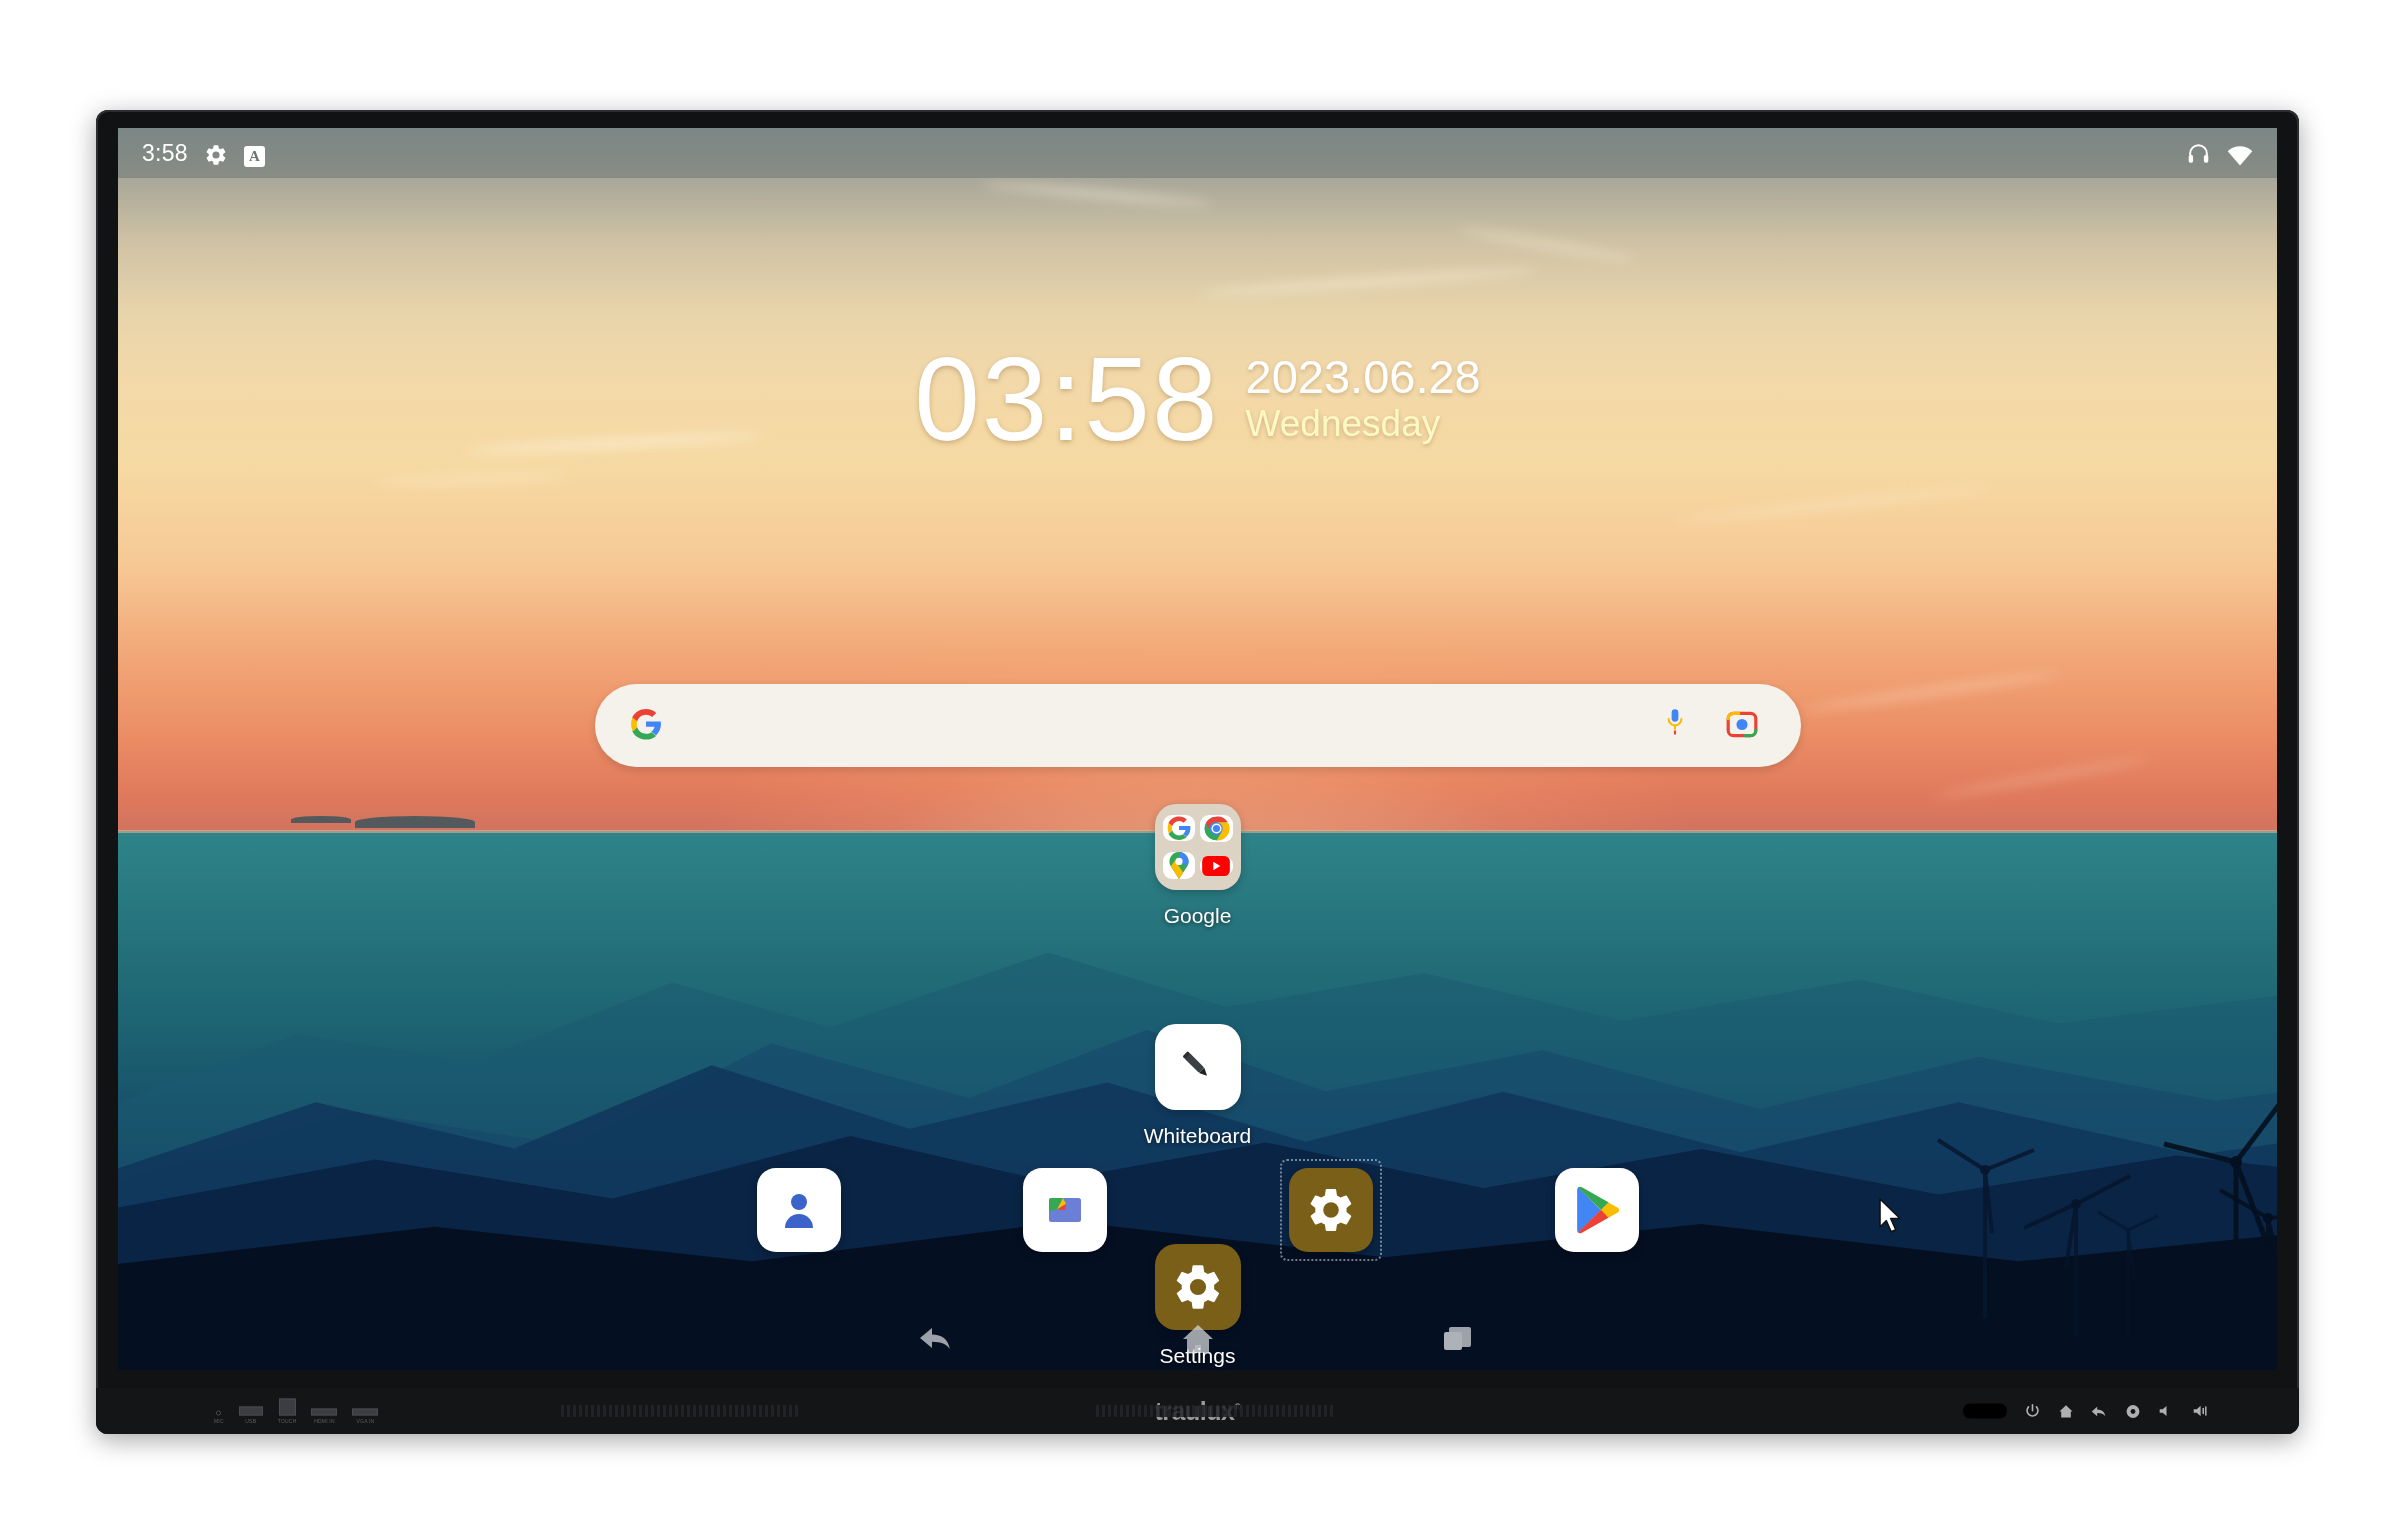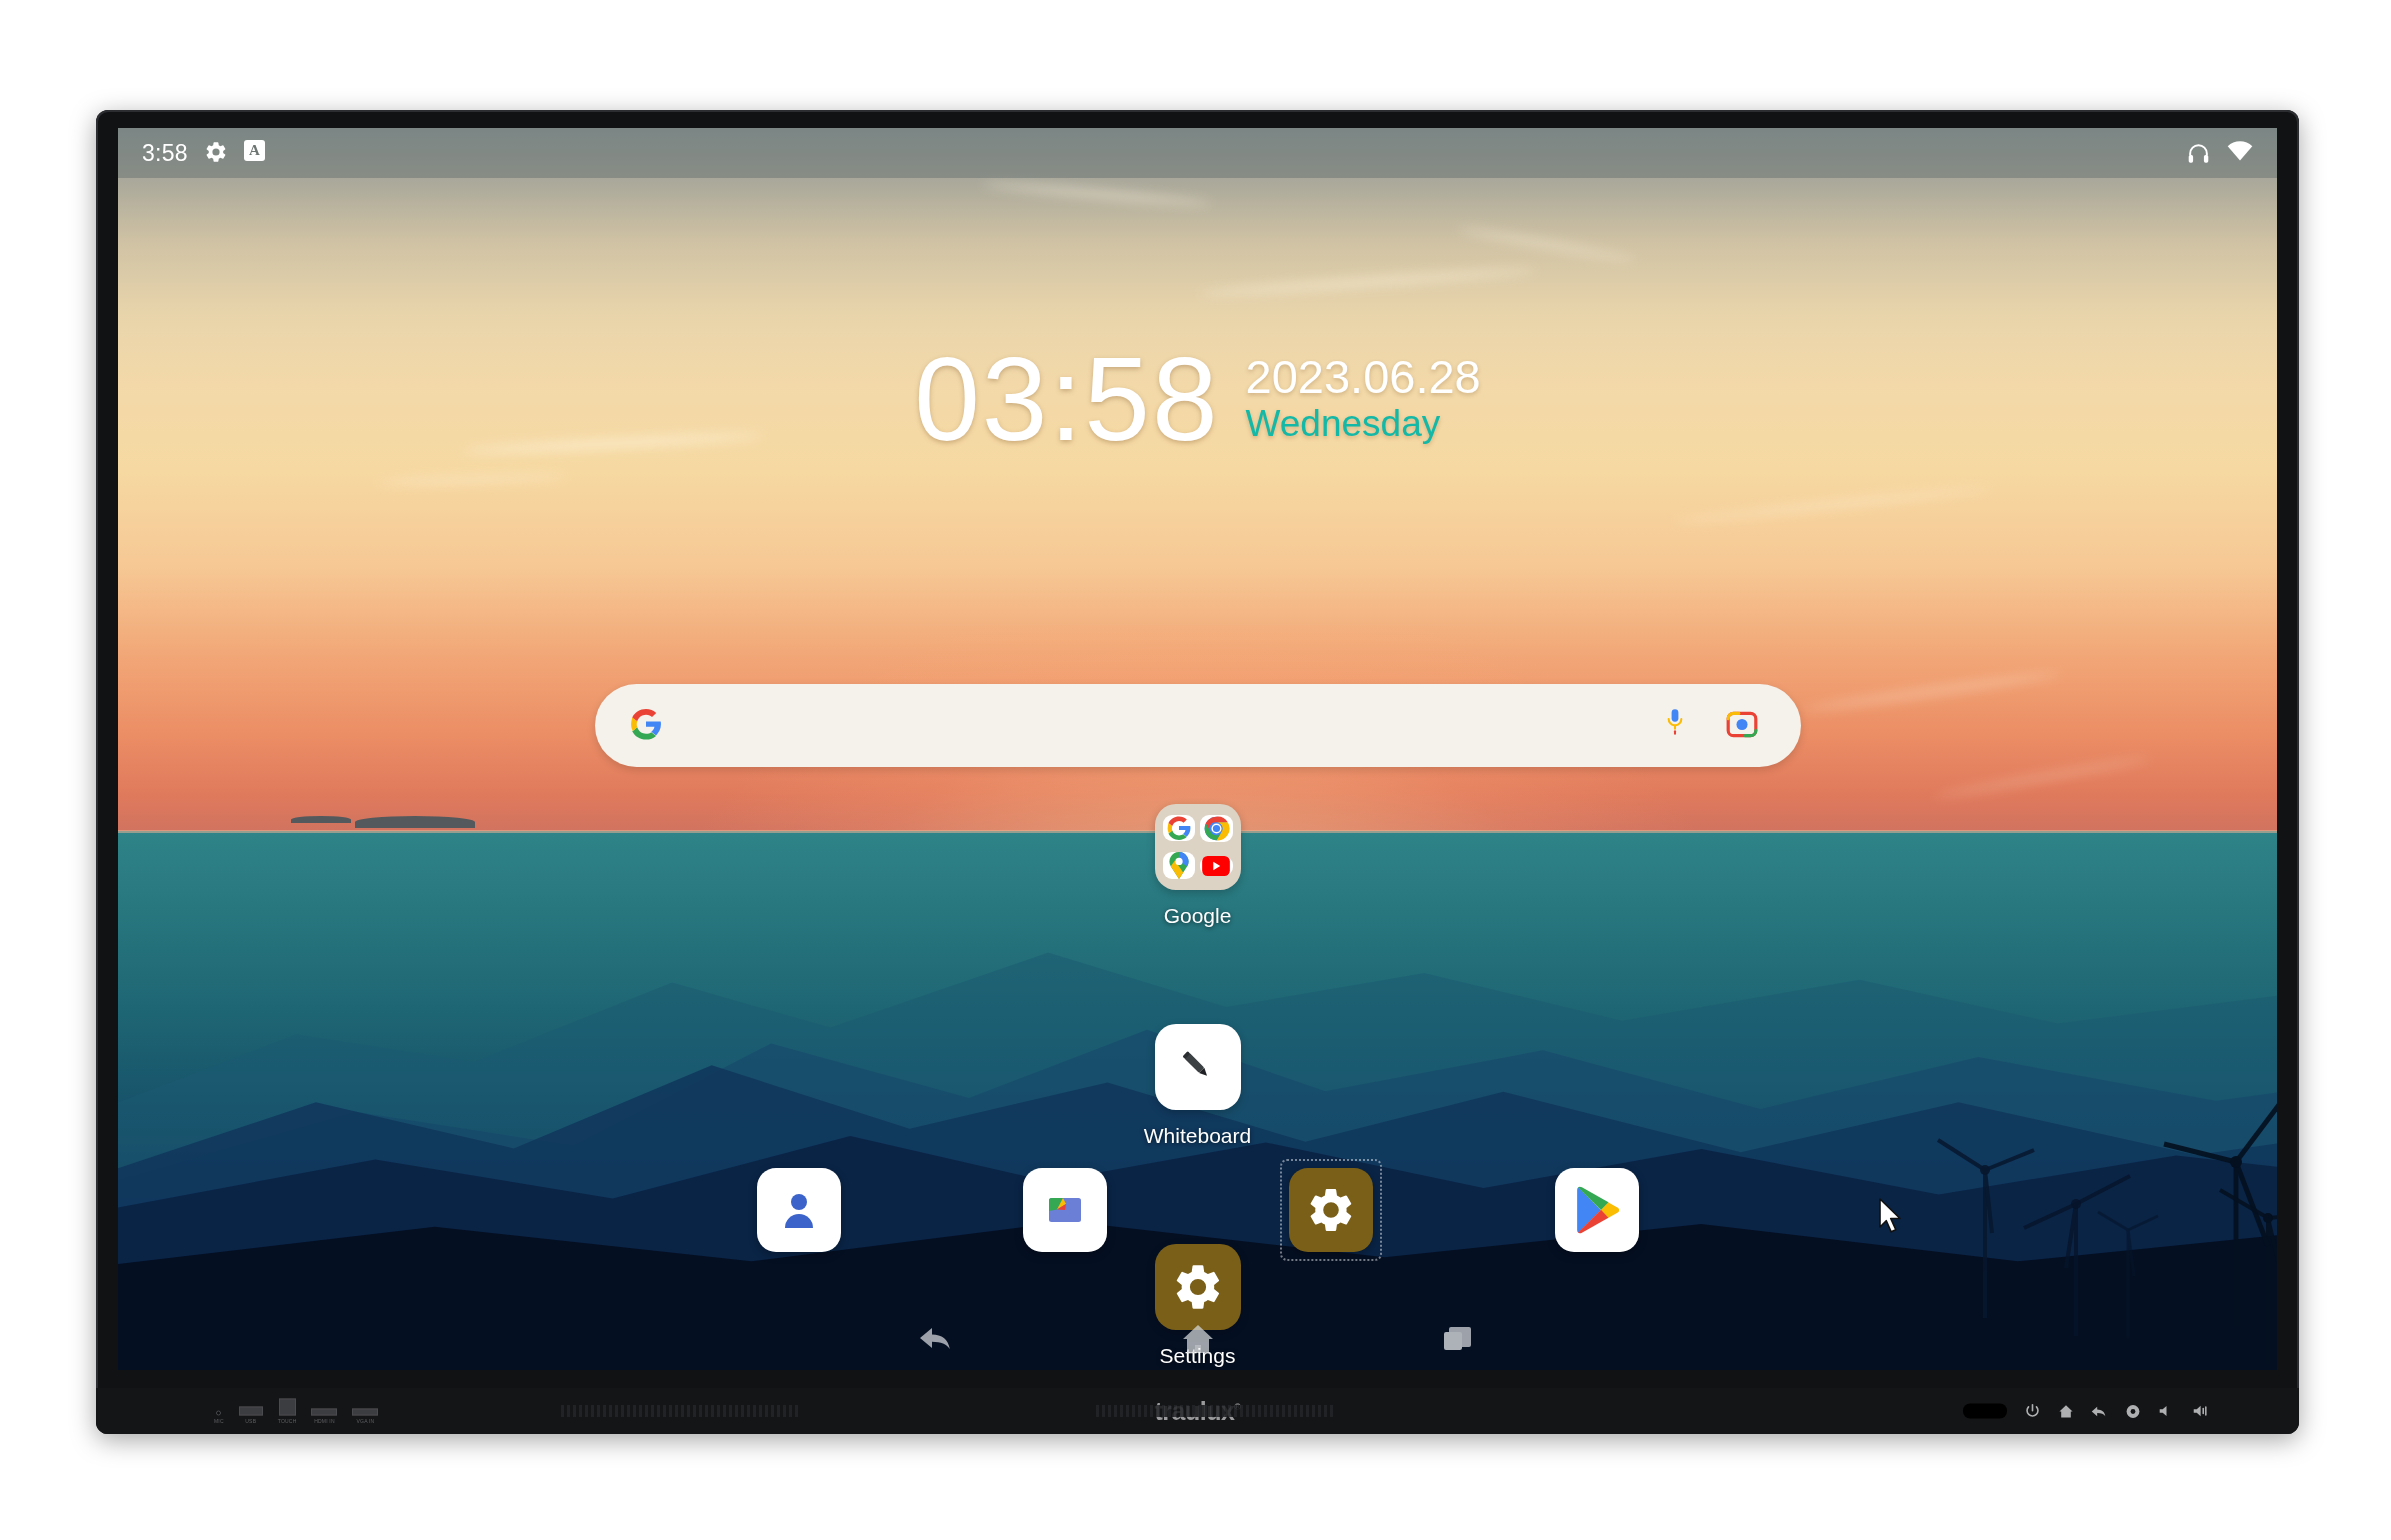--- a/index.html
+++ b/index.html
@@ -107,21 +107,21 @@
   .turbine svg { display:block; overflow: visible; }
 
   
   #status-bar {
     position:absolute; left:0; top:0; width:100%; height:50px;
     background: rgba(110,118,116,.55);
     display:flex; align-items:center; justify-content:space-between;
     padding: 0 24px;
     color:#fff;
   }
-  .sb-left, .sb-right { display:flex; align-items:flex-start; gap:16px; }
+  .sb-left, .sb-right { display:flex; align-items:flex-end; gap:16px; }
   #status-clock { font-size:23px; letter-spacing:.3px; }
   .sb-icon { display:flex; align-items:center; }
   .badge-a {
     width:21px; height:21px; background:#fff; color:#6e7674;
     border-radius:3px; font-size:15px; font-weight:bold;
     display:flex; align-items:center; justify-content:center;
     font-family:"Liberation Serif", serif;
   }
 
   
@@ -135,21 +135,21 @@
     letter-spacing: 2px;
     text-shadow: 0 2px 5px rgba(120,80,40,.35);
     font-family:"Liberation Sans", sans-serif;
   }
   #clock-right { padding-top: 12px; }
   #clock-date {
     font-size:47px; line-height:1.05; color:#fff; font-weight:400;
     text-shadow: 0 2px 4px rgba(120,80,40,.3);
   }
   #clock-day {
-    font-size:37px; line-height:1.25; color:#14b8a6; font-weight:400;
+    font-size:37px; line-height:1.25; color:#fef9c3; font-weight:400;
     text-shadow: 0 2px 4px rgba(120,80,40,.3);
   }
 
   
   #search-bar {
     position:absolute; left:50%; top:556px; transform:translateX(-50%);
     width: 1206px; height: 83px;
     background: #f5f1eb;
     border-radius: 42px;
     display:flex; align-items:center;

